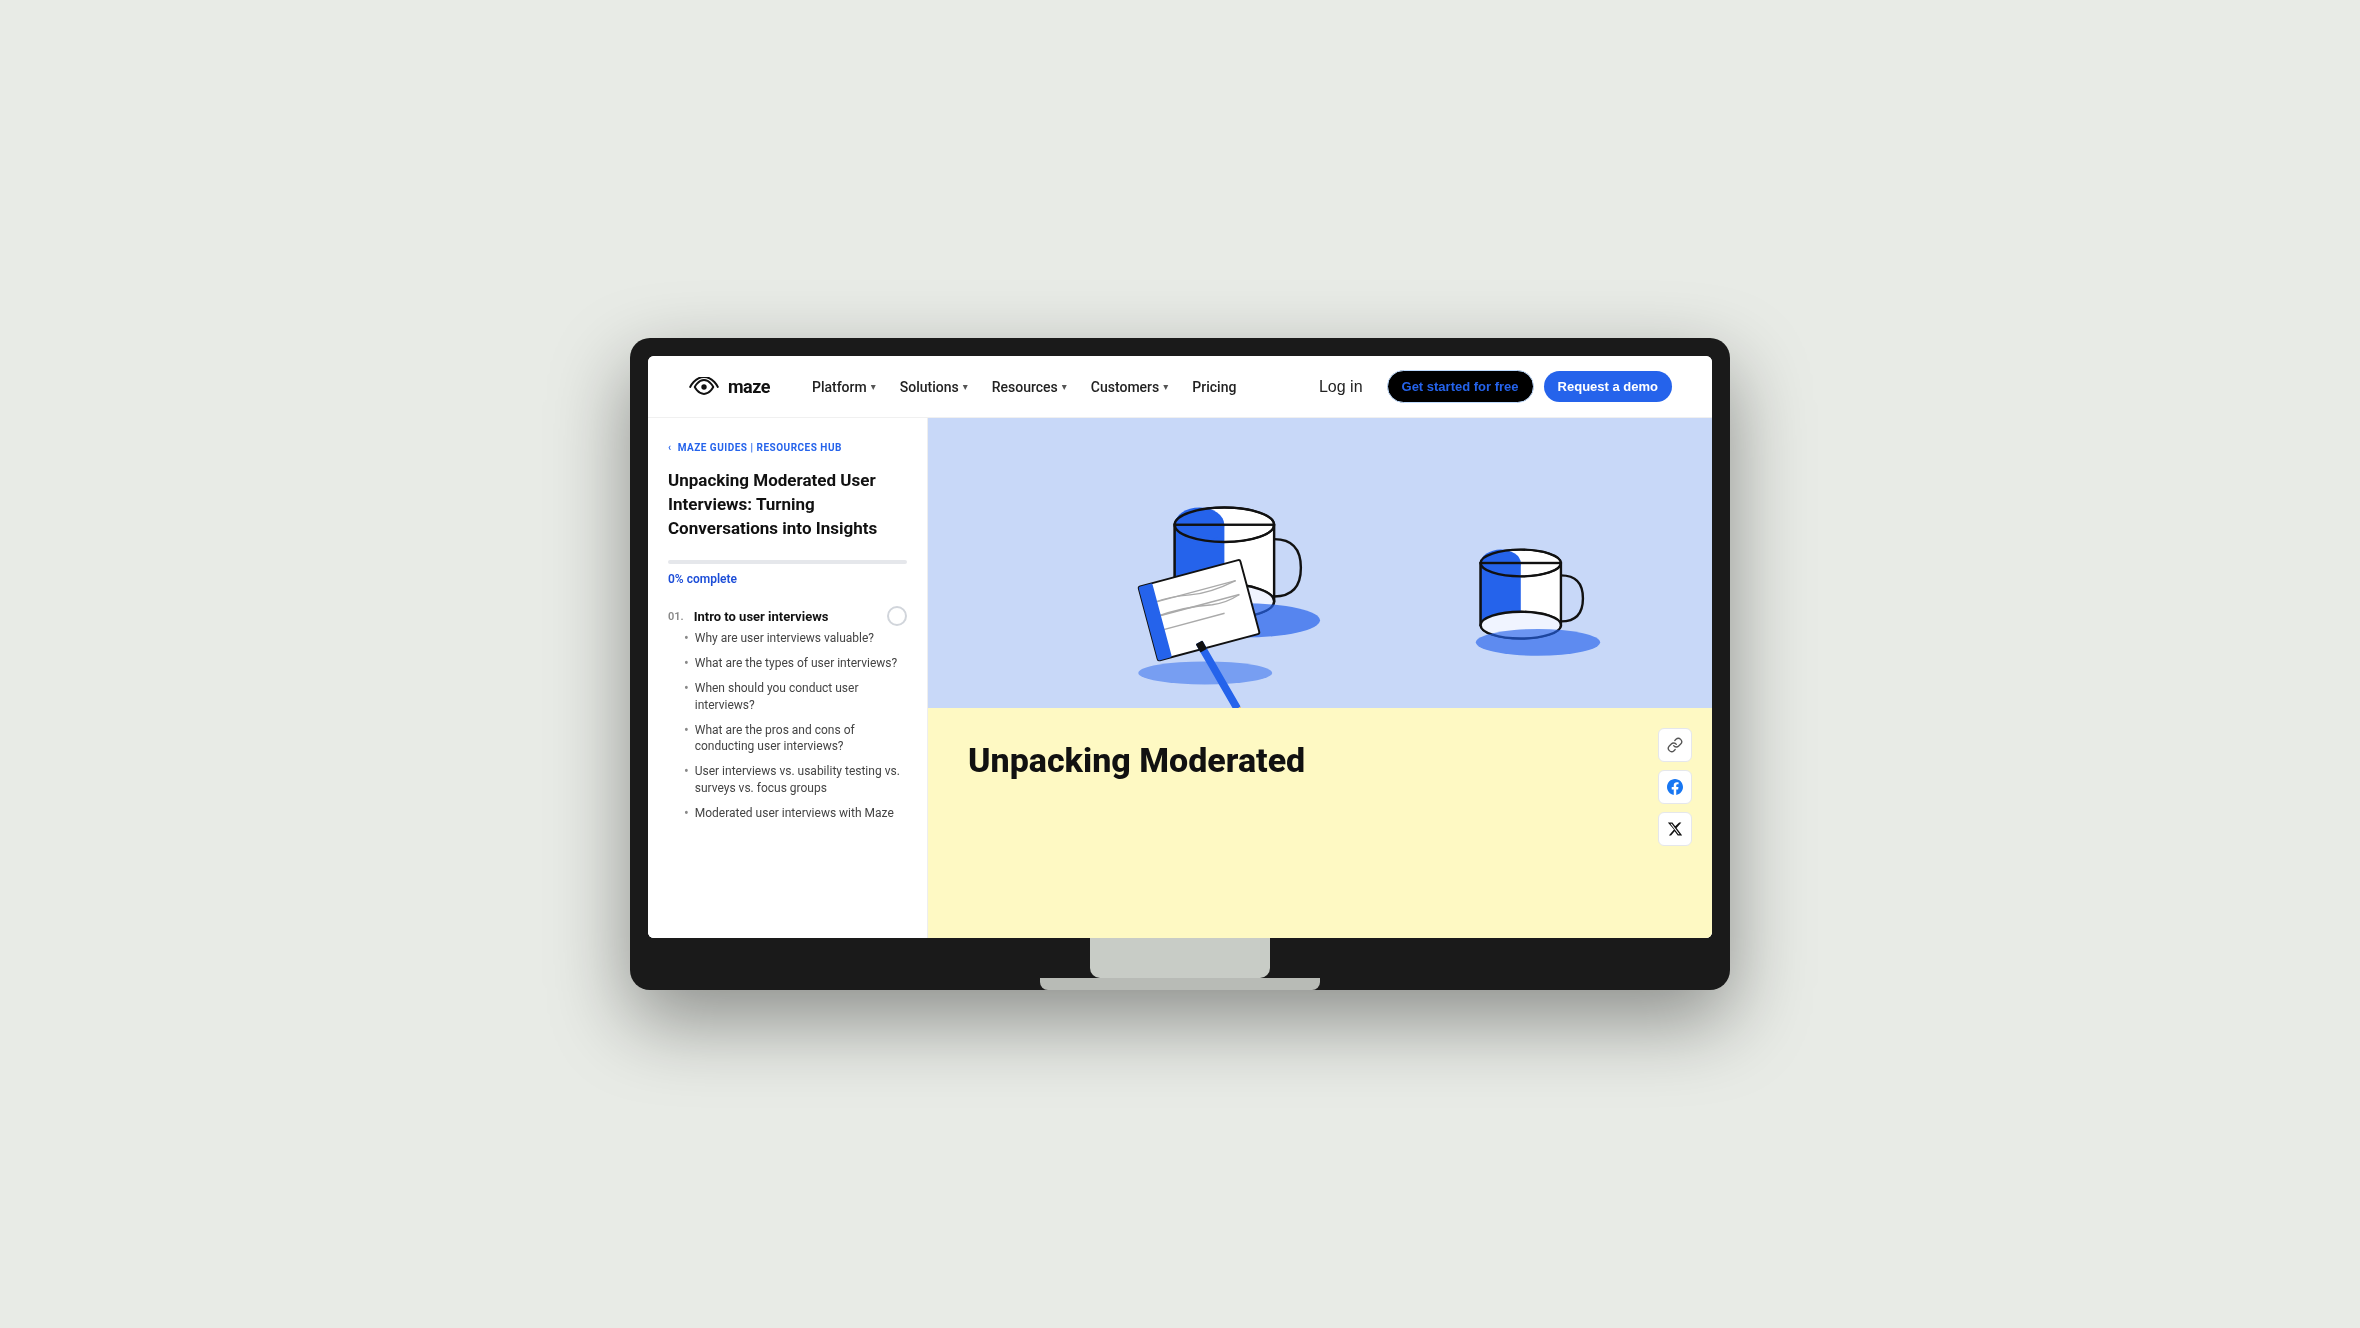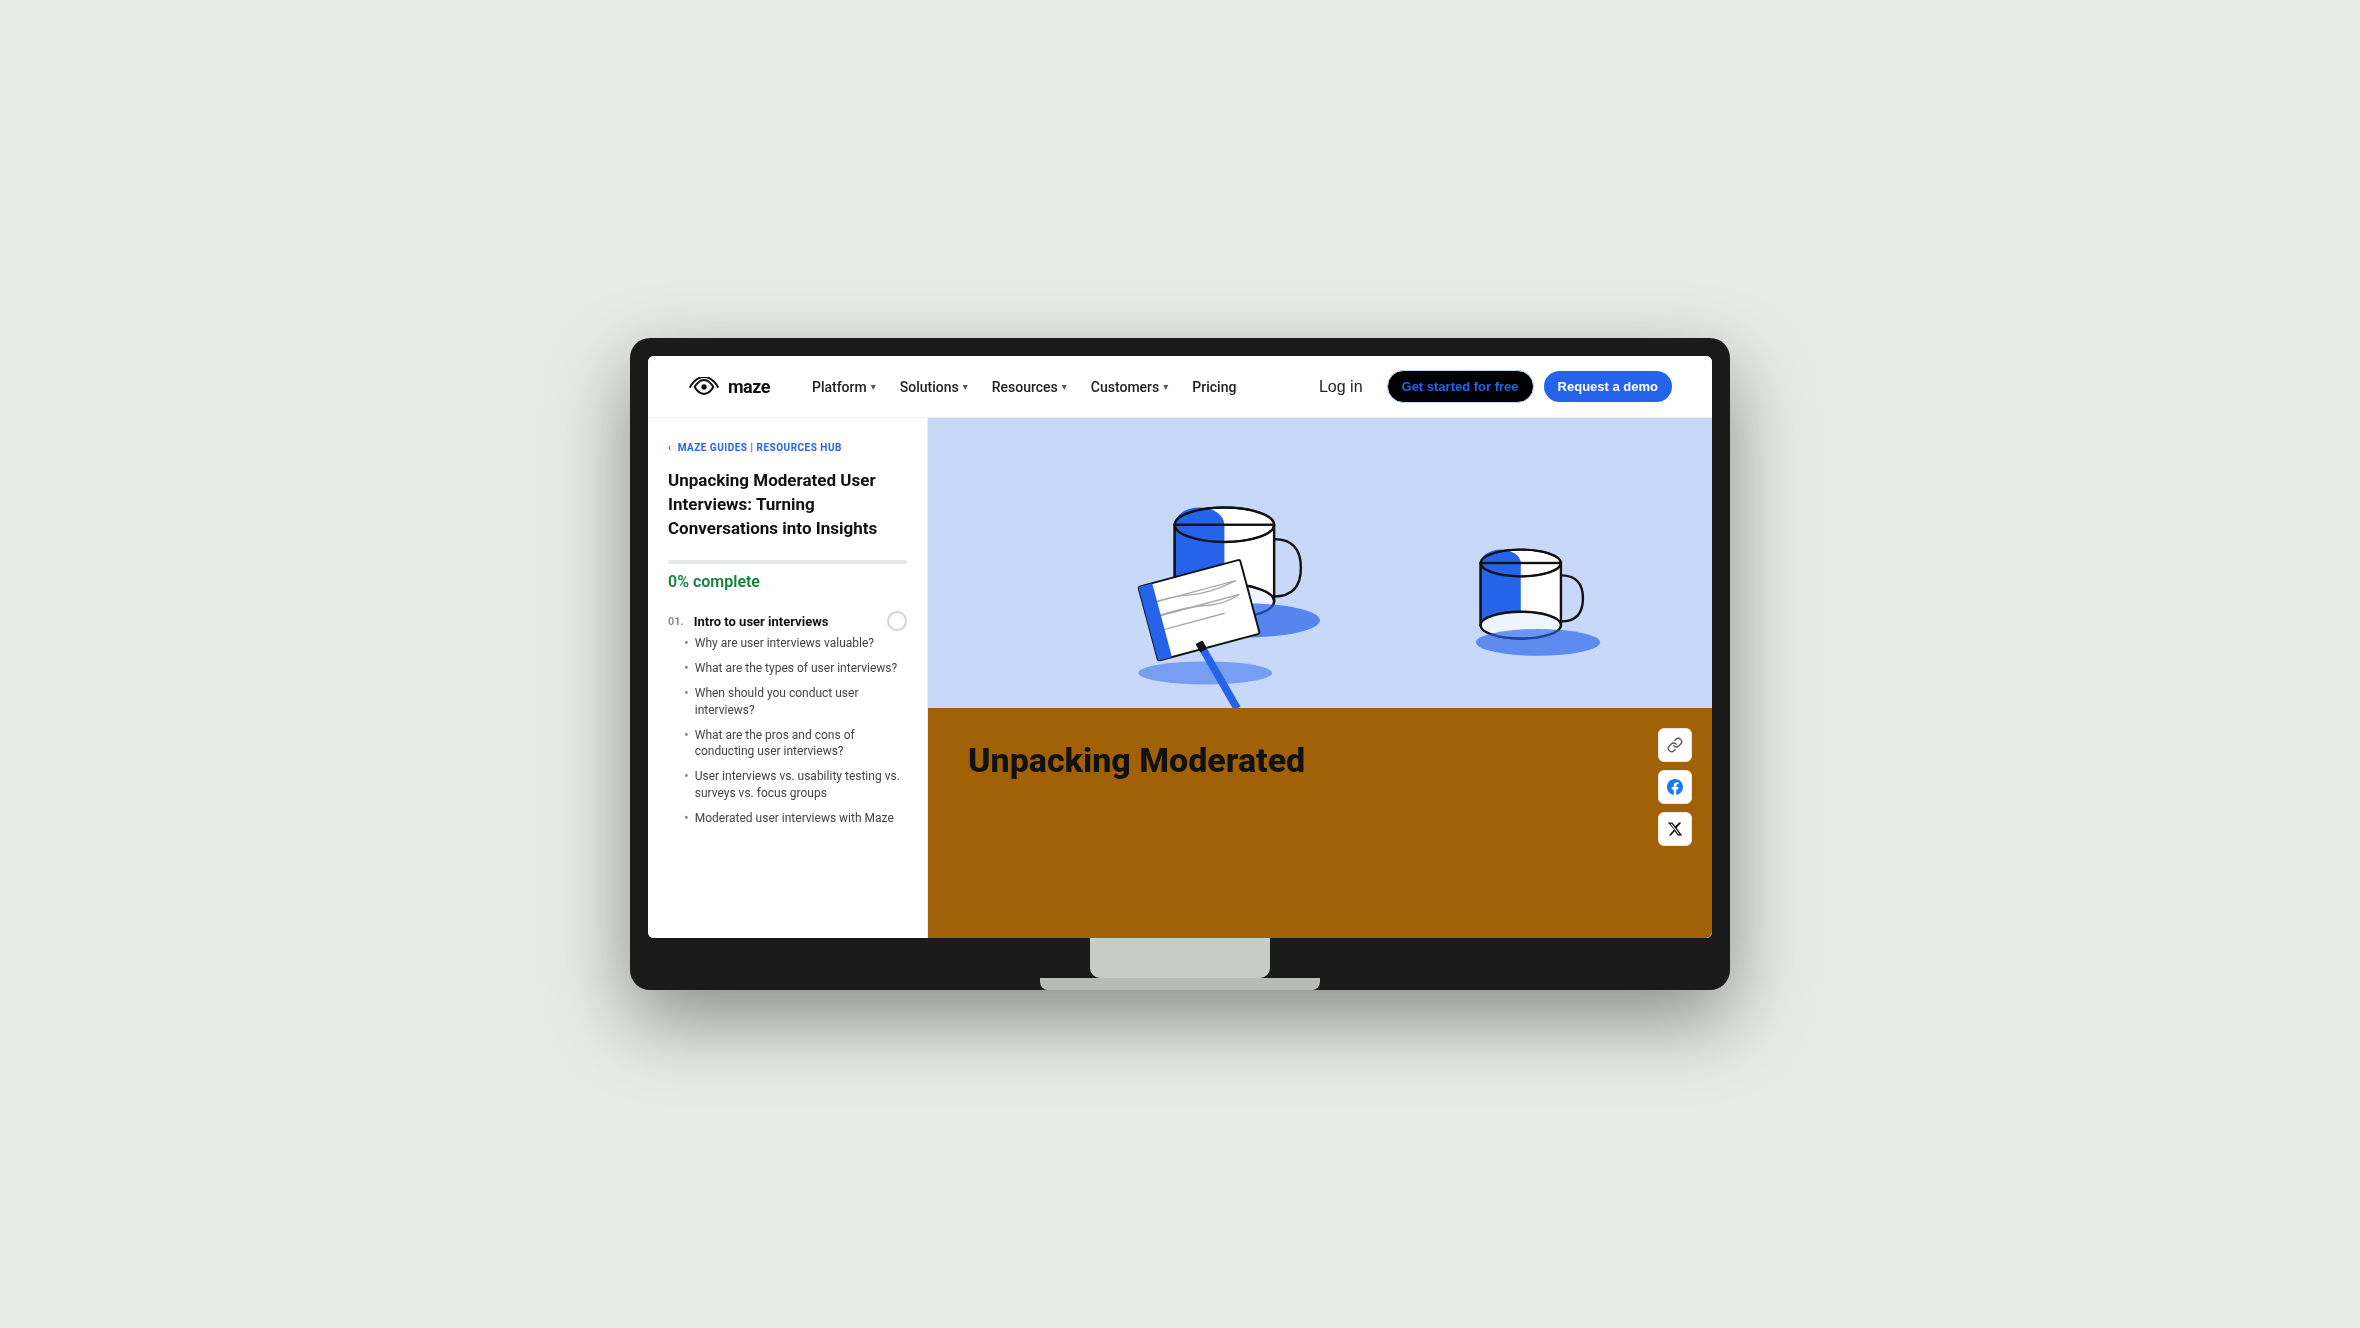--- a/index.html
+++ b/index.html
@@ -166,22 +166,22 @@
       border-radius: 4px;
       margin-bottom: 8px;
     }
     .progress-bar-fill {
       height: 4px;
       background: #2563eb;
       border-radius: 4px;
       width: 0%;
     }
     .progress-label {
-      font-size: 16px;
-      color: #15803d;
+      font-size: 12px;
+      color: #1d4ed8;
       font-weight: 600;
       margin-bottom: 20px;
     }
     .toc-section {
       margin-bottom: 16px;
     }
     .toc-section-header {
       display: flex;
       align-items: center;
       justify-content: space-between;
@@ -243,21 +243,21 @@
       position: relative;
       overflow: hidden;
       display: flex;
       align-items: center;
       justify-content: center;
     }
 
     
     .article-section {
       padding: 32px 40px;
-      background: #a16207;
+      background: #fef9c3;
       flex: 1;
       position: relative;
     }
     .article-title {
       font-size: 34px;
       font-weight: 800;
       color: #111;
       line-height: 1.2;
       max-width: 600px;
     }

